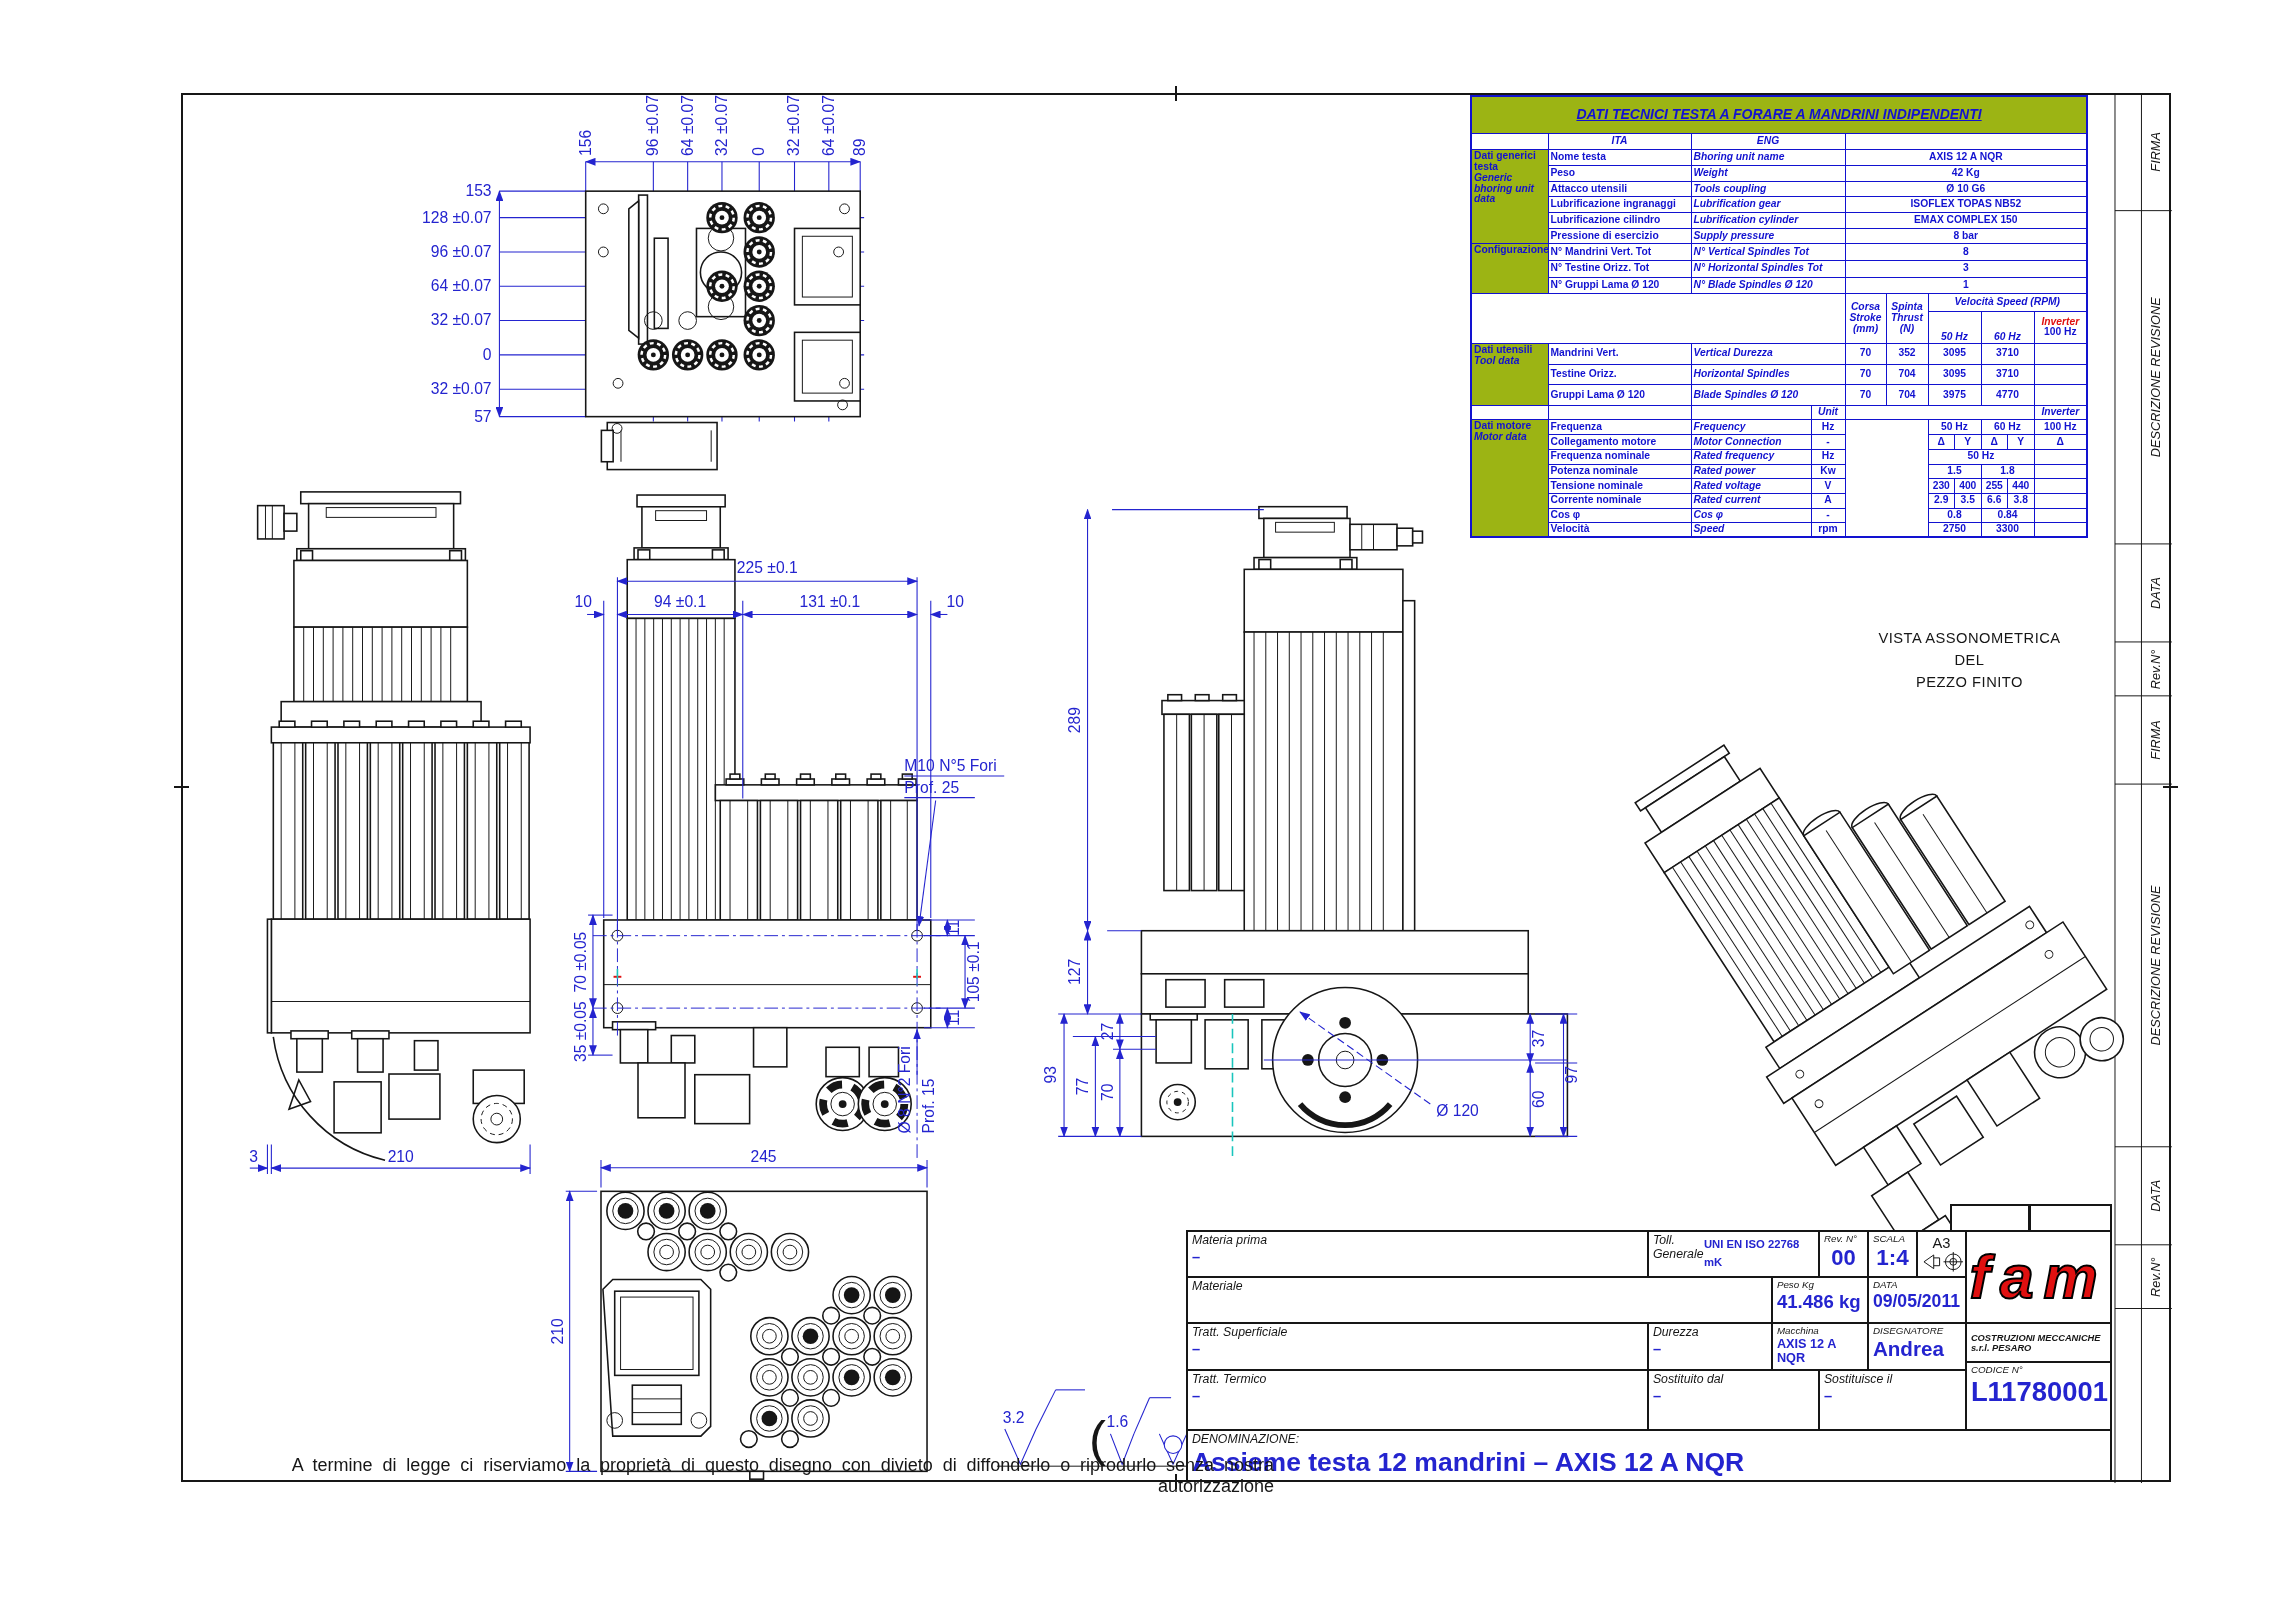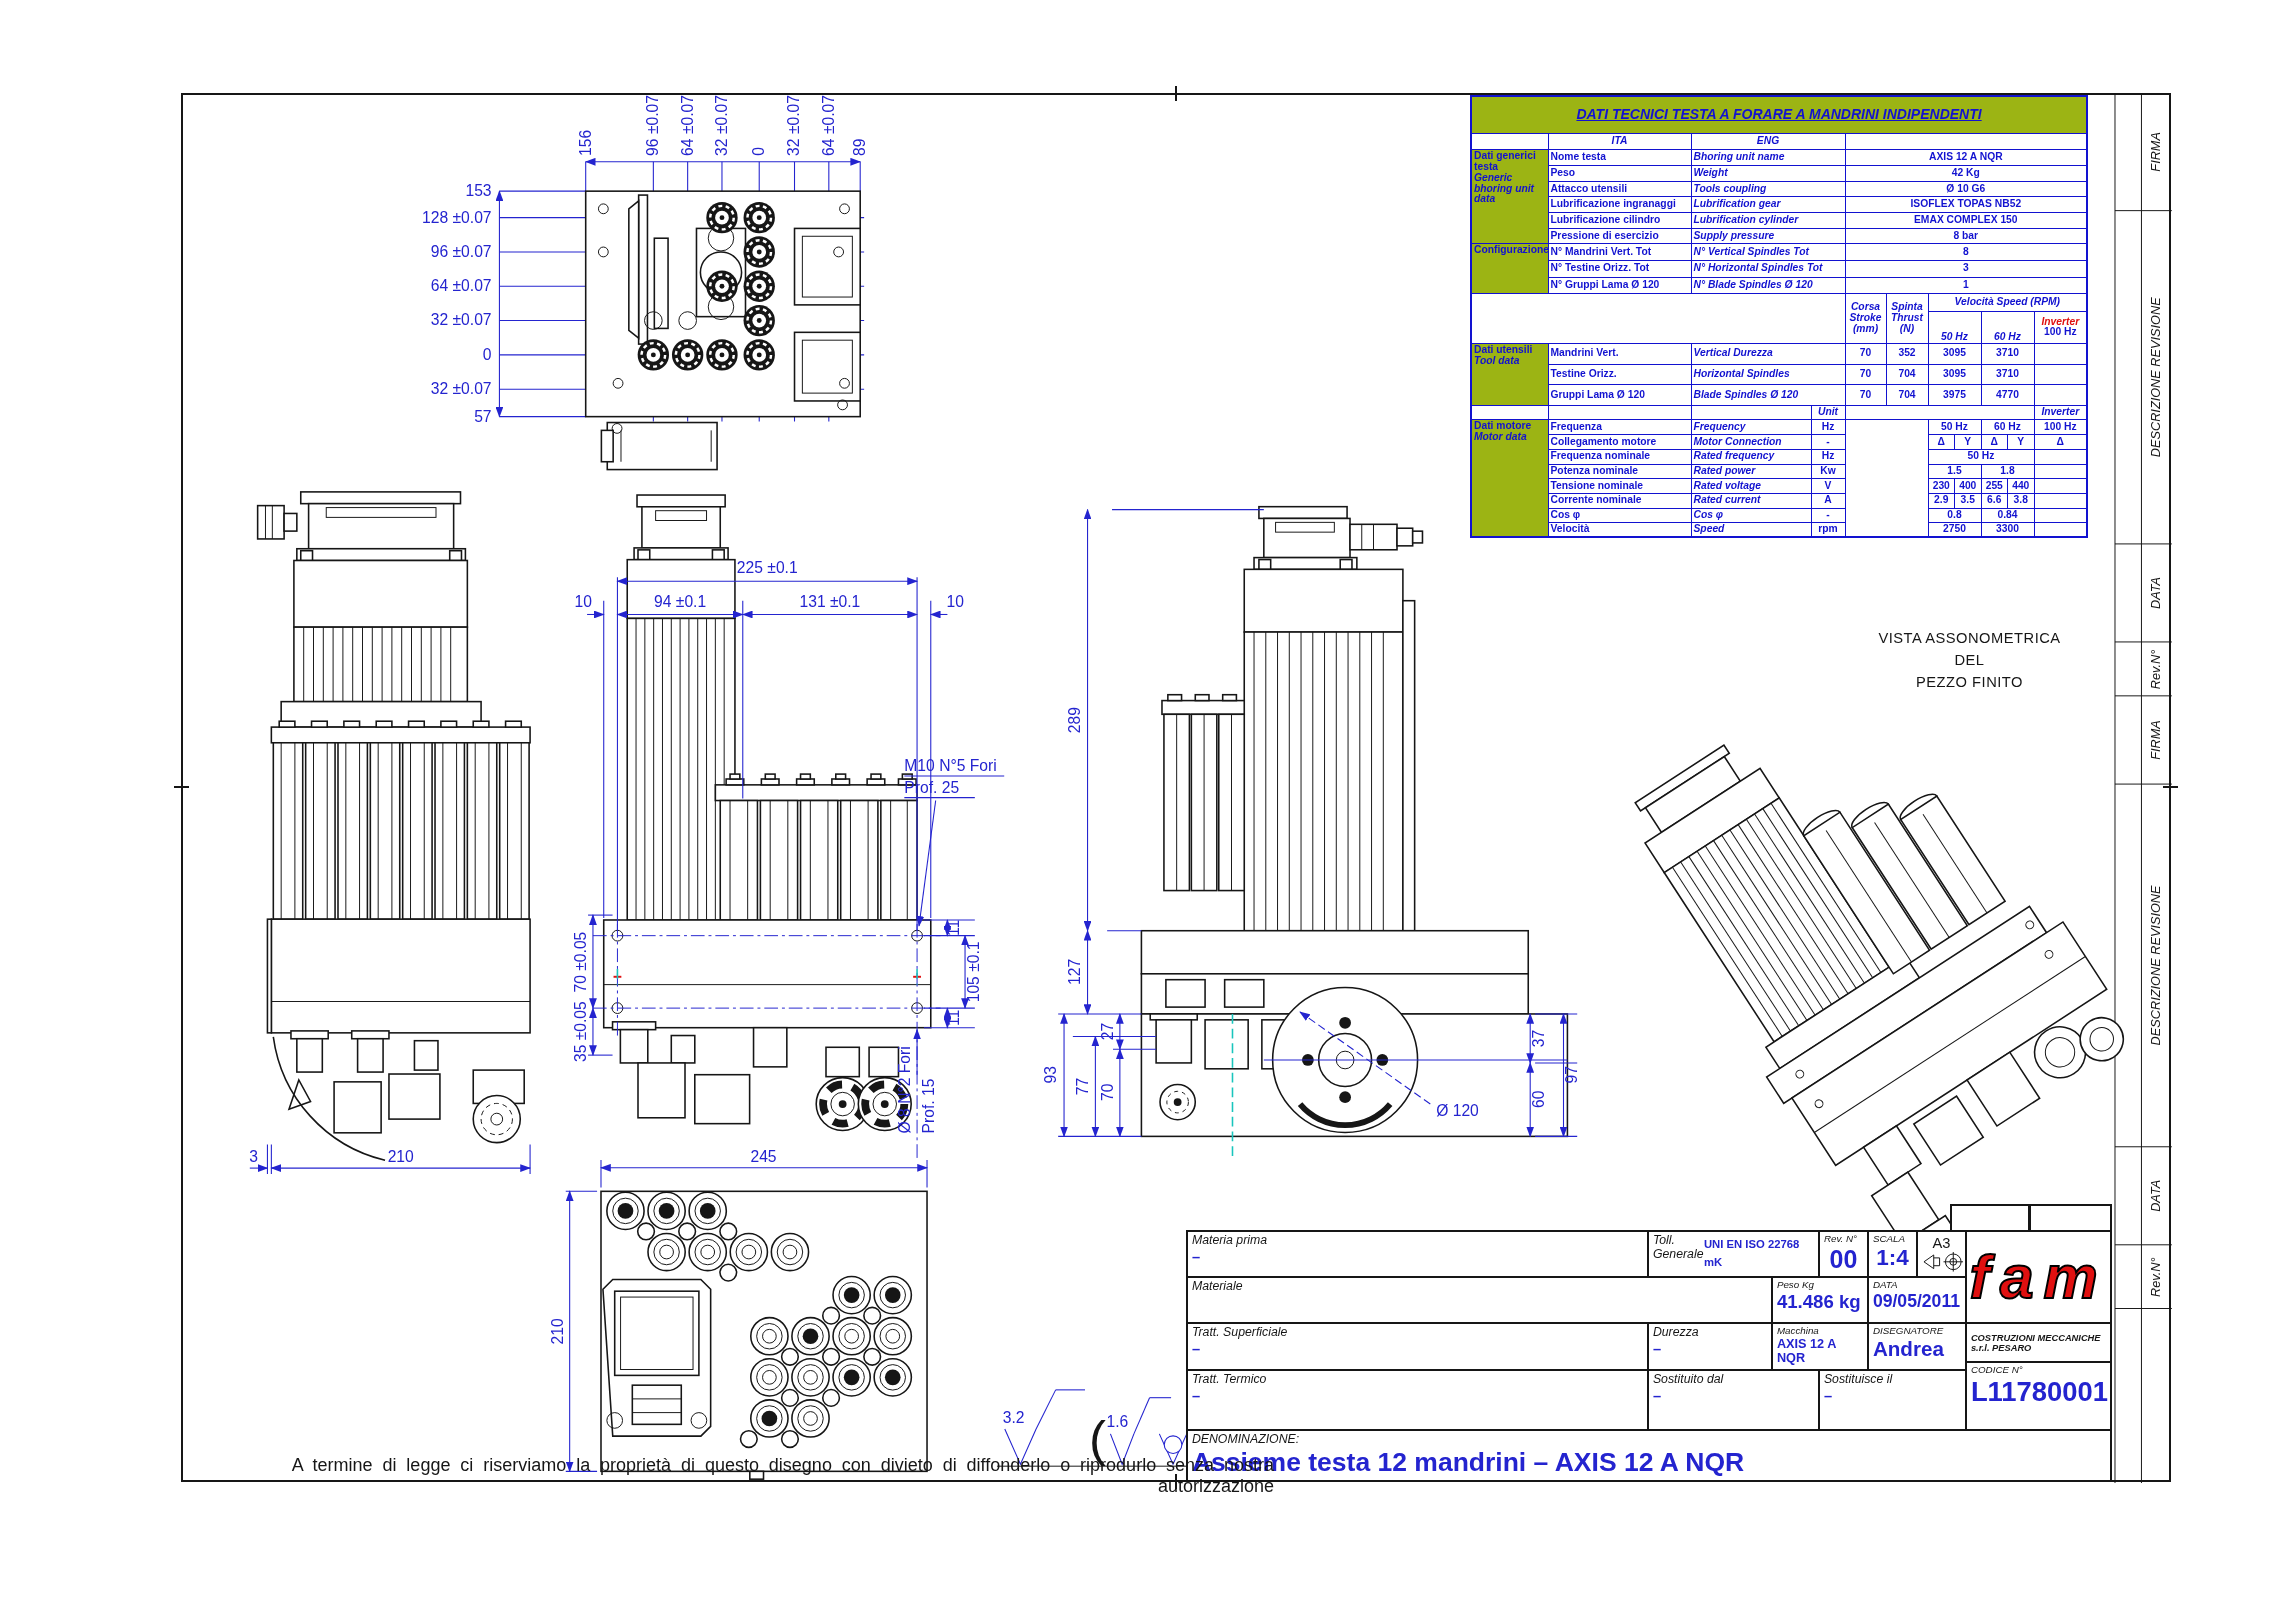--- a/index.html
+++ b/index.html
@@ -993,21 +993,21 @@
     <span class="tblab">Materia prima</span>
     <span class="tbval" style="font-size:14.7px">–</span>
   </div>
   <div class="tbcell" style="left:1647px;top:1230px;width:173px;height:48px;">
     <span class="tblab" style="float:left;width:51px"><span>Toll.</span><br><span>Generale</span></span>
     <span class="tbval" style="font-size:11.3px">UNI EN ISO 22768 mK</span>
     <div class="tbval" style="text-align:center;font-size:12.7px">-</div>
   </div>
   <div class="tbcell" style="left:1818px;top:1230px;width:51px;height:48px;">
     <span class="tbsmall">Rev. N°</span>
-    <div class="tbval" style="font-size:25px;text-align:center">00</div>
+    <div class="tbval" style="font-size:22px;text-align:center">00</div>
   </div>
   <div class="tbcell" style="left:1867px;top:1230px;width:51px;height:48px;">
     <span class="tbsmall">SCALA</span>
     <div class="tbval" style="font-size:22.5px;text-align:center">1:4</div>
   </div>
   <div class="tbcell" style="left:1916px;top:1230px;width:51px;height:48px;text-align:center">
     <span style="font-size:14.7px;color:var(--blk)">A3</span>
     <svg width="43" height="19.6" viewBox="0 0 44 20">
       <path d="M2,10 L12,3 L12,17 Z M12,6 L18,6 L18,14 L12,14" class="thin"></path>
       <circle cx="32" cy="10" r="8" class="thin"></circle>

